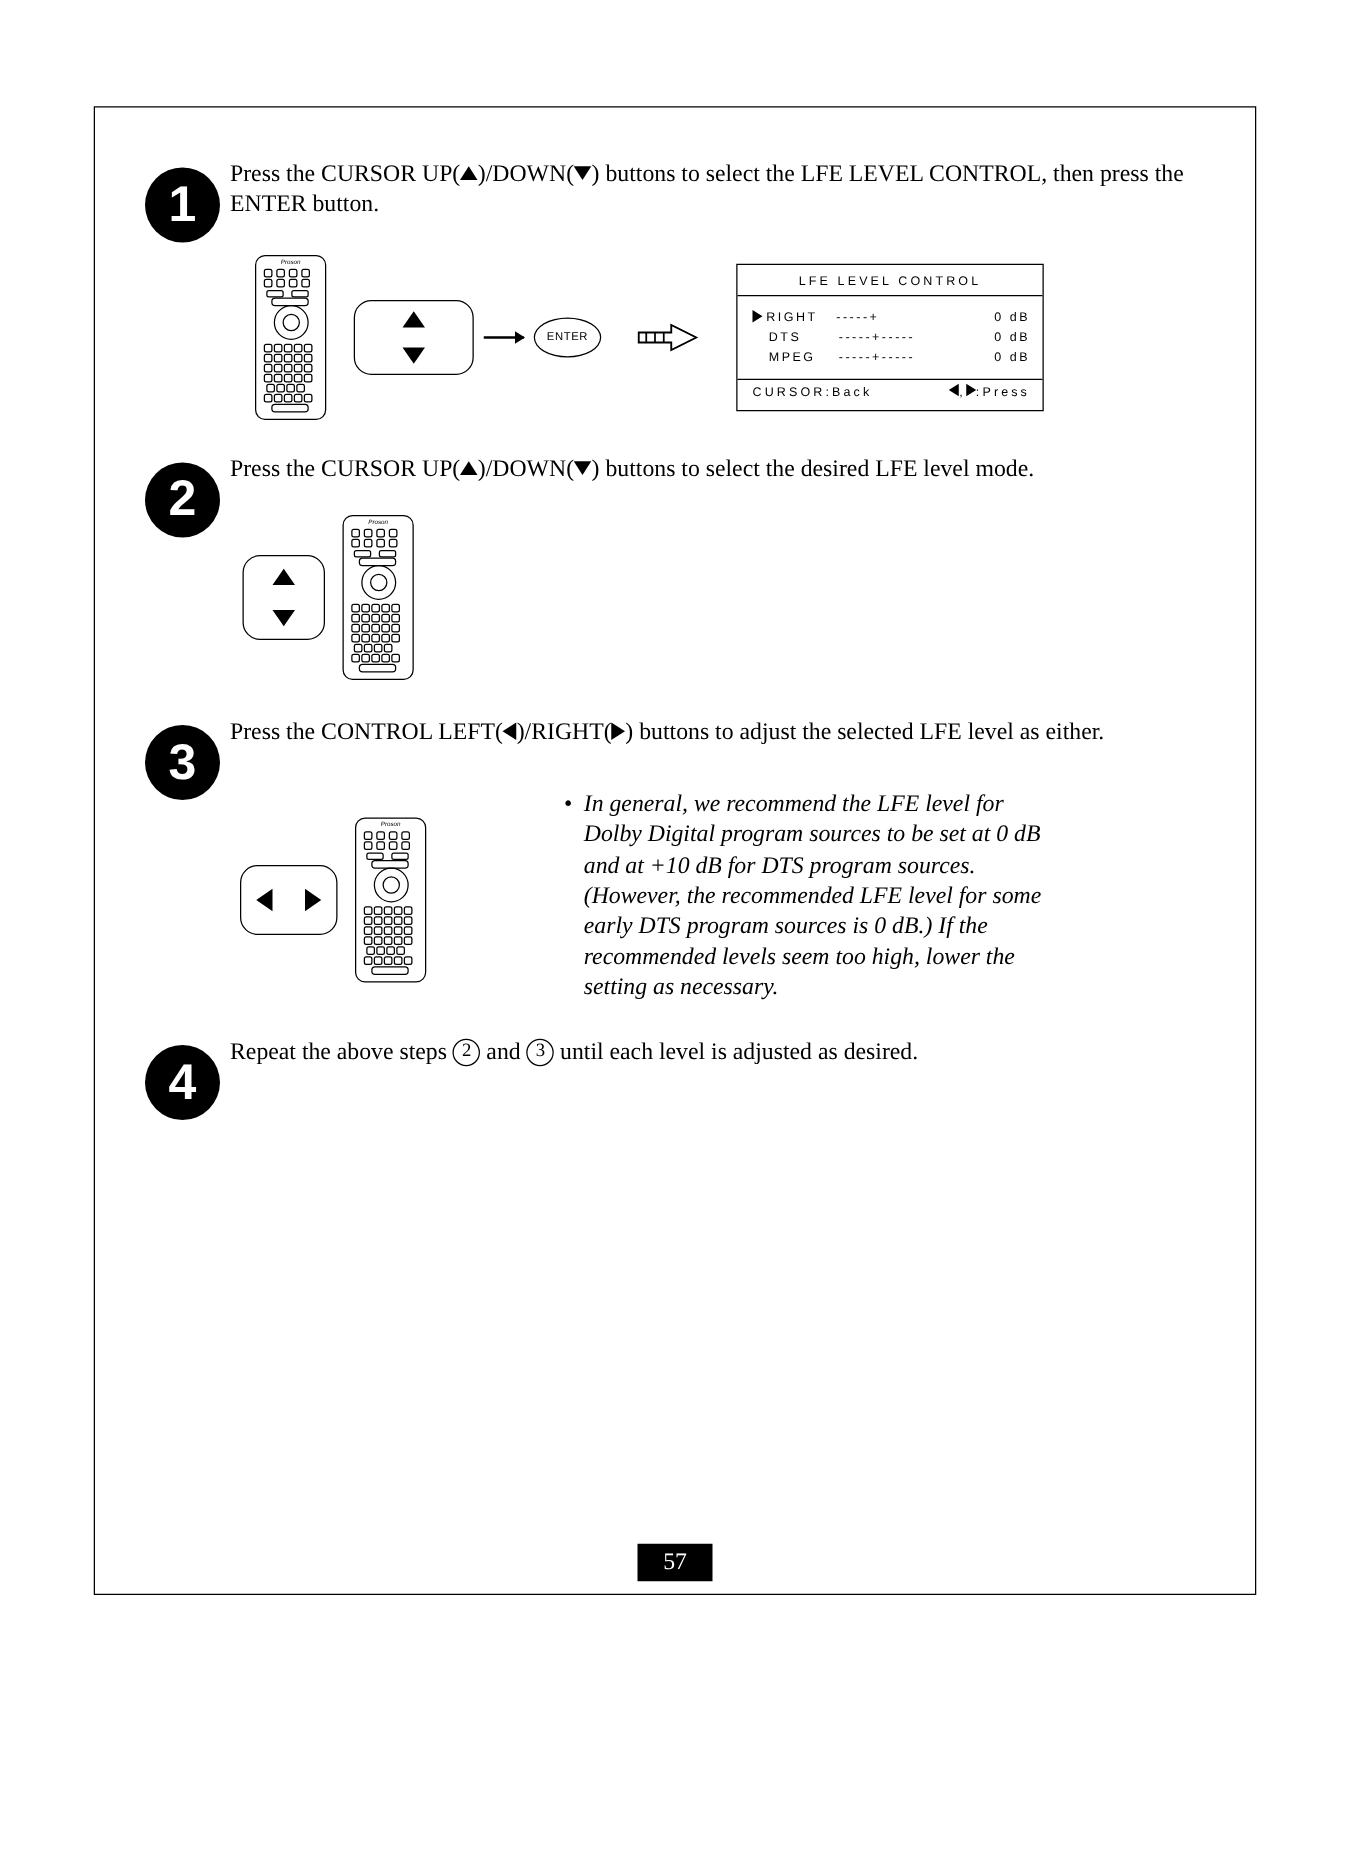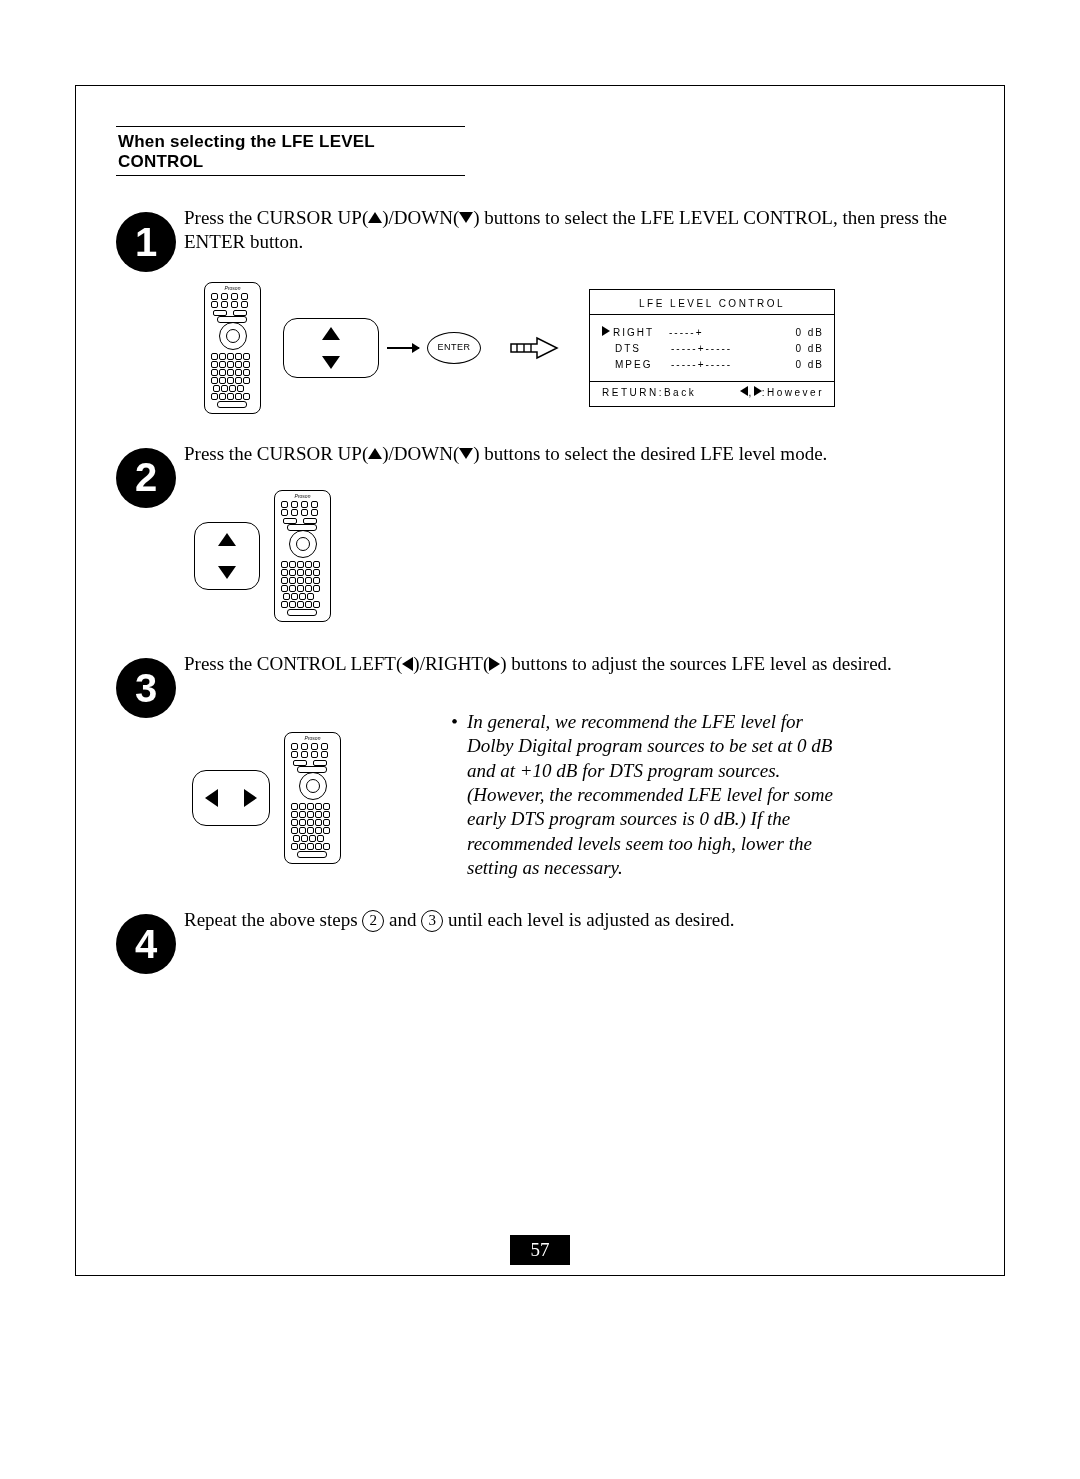--- a/index.html
+++ b/index.html
@@ -193,21 +193,20 @@
     background:#000; color:#fff; width:60px; margin:0 auto; font-size:19px; padding:4px 0;
     font-family:"Times New Roman", serif;
   }
 </style>
 </head>
 <body>
 
 <div class="page">
   <div class="frame">
 
-    <div class="section-title-wrap">When selecting the LFE LEVEL CONTROL</div>
 
     <div class="step">
       <div class="step-num">1</div>
       <div class="step-body">
         <div>
           <span>Press the CURSOR UP(</span><span class="inlinetri itri-up"></span><span>)/DOWN(</span><span class="inlinetri itri-down"></span><span>) buttons to select the LFE LEVEL CONTROL, then press the ENTER button.</span>
         </div>
 
         <div class="illust-row">
           <div class="remote">
@@ -288,23 +287,23 @@
                 <span class="val">0  dB</span>
               </div>
               <div class="osd-row">
                 <span class="marker" style="width:10px;display:inline-block"></span>
                 <span class="lbl">MPEG</span>
                 <span class="bar">-----+-----</span>
                 <span class="val">0  dB</span>
               </div>
             </div>
             <div class="osd-foot">
-              <span>RETURN:Back</span>
+              <span>CURSOR:Back</span>
               <span>
-                <span class="inlinetri stri-left"></span>,<span class="inlinetri stri-right"></span><span>:However</span>
+                <span class="inlinetri stri-left"></span>,<span class="inlinetri stri-right"></span><span>:Press</span>
               </span>
             </div>
           </div>
         </div>
       </div>
     </div>
 
     <div class="step" style="margin-top:4px;">
       <div class="step-num">2</div>
       <div class="step-body">
@@ -362,21 +361,21 @@
             <span class="bigpill" style="top:118px;left:12px"></span>
           </div>
         </div>
       </div>
     </div>
 
     <div class="step" style="margin-top:28px;">
       <div class="step-num">3</div>
       <div class="step-body">
         <div>
-          <span>Press the CONTROL LEFT(</span><span class="inlinetri itri-left"></span><span>)/RIGHT(</span><span class="inlinetri itri-right"></span><span>) buttons to adjust the sources LFE level as desired.</span>
+          <span>Press the CONTROL LEFT(</span><span class="inlinetri itri-left"></span><span>)/RIGHT(</span><span class="inlinetri itri-right"></span><span>) buttons to adjust the selected LFE level as either.</span>
         </div>
         <div class="step3-illust">
           <div style="display:flex; align-items:center; margin-top:24px;">
             <div class="dpad-card-h">
               <span class="tri-left"></span>
               <span class="tri-right"></span>
             </div>
             <div class="remote">
               <div class="brand">Proson</div>
               <span class="dot" style="top:10px;left:6px"></span>

